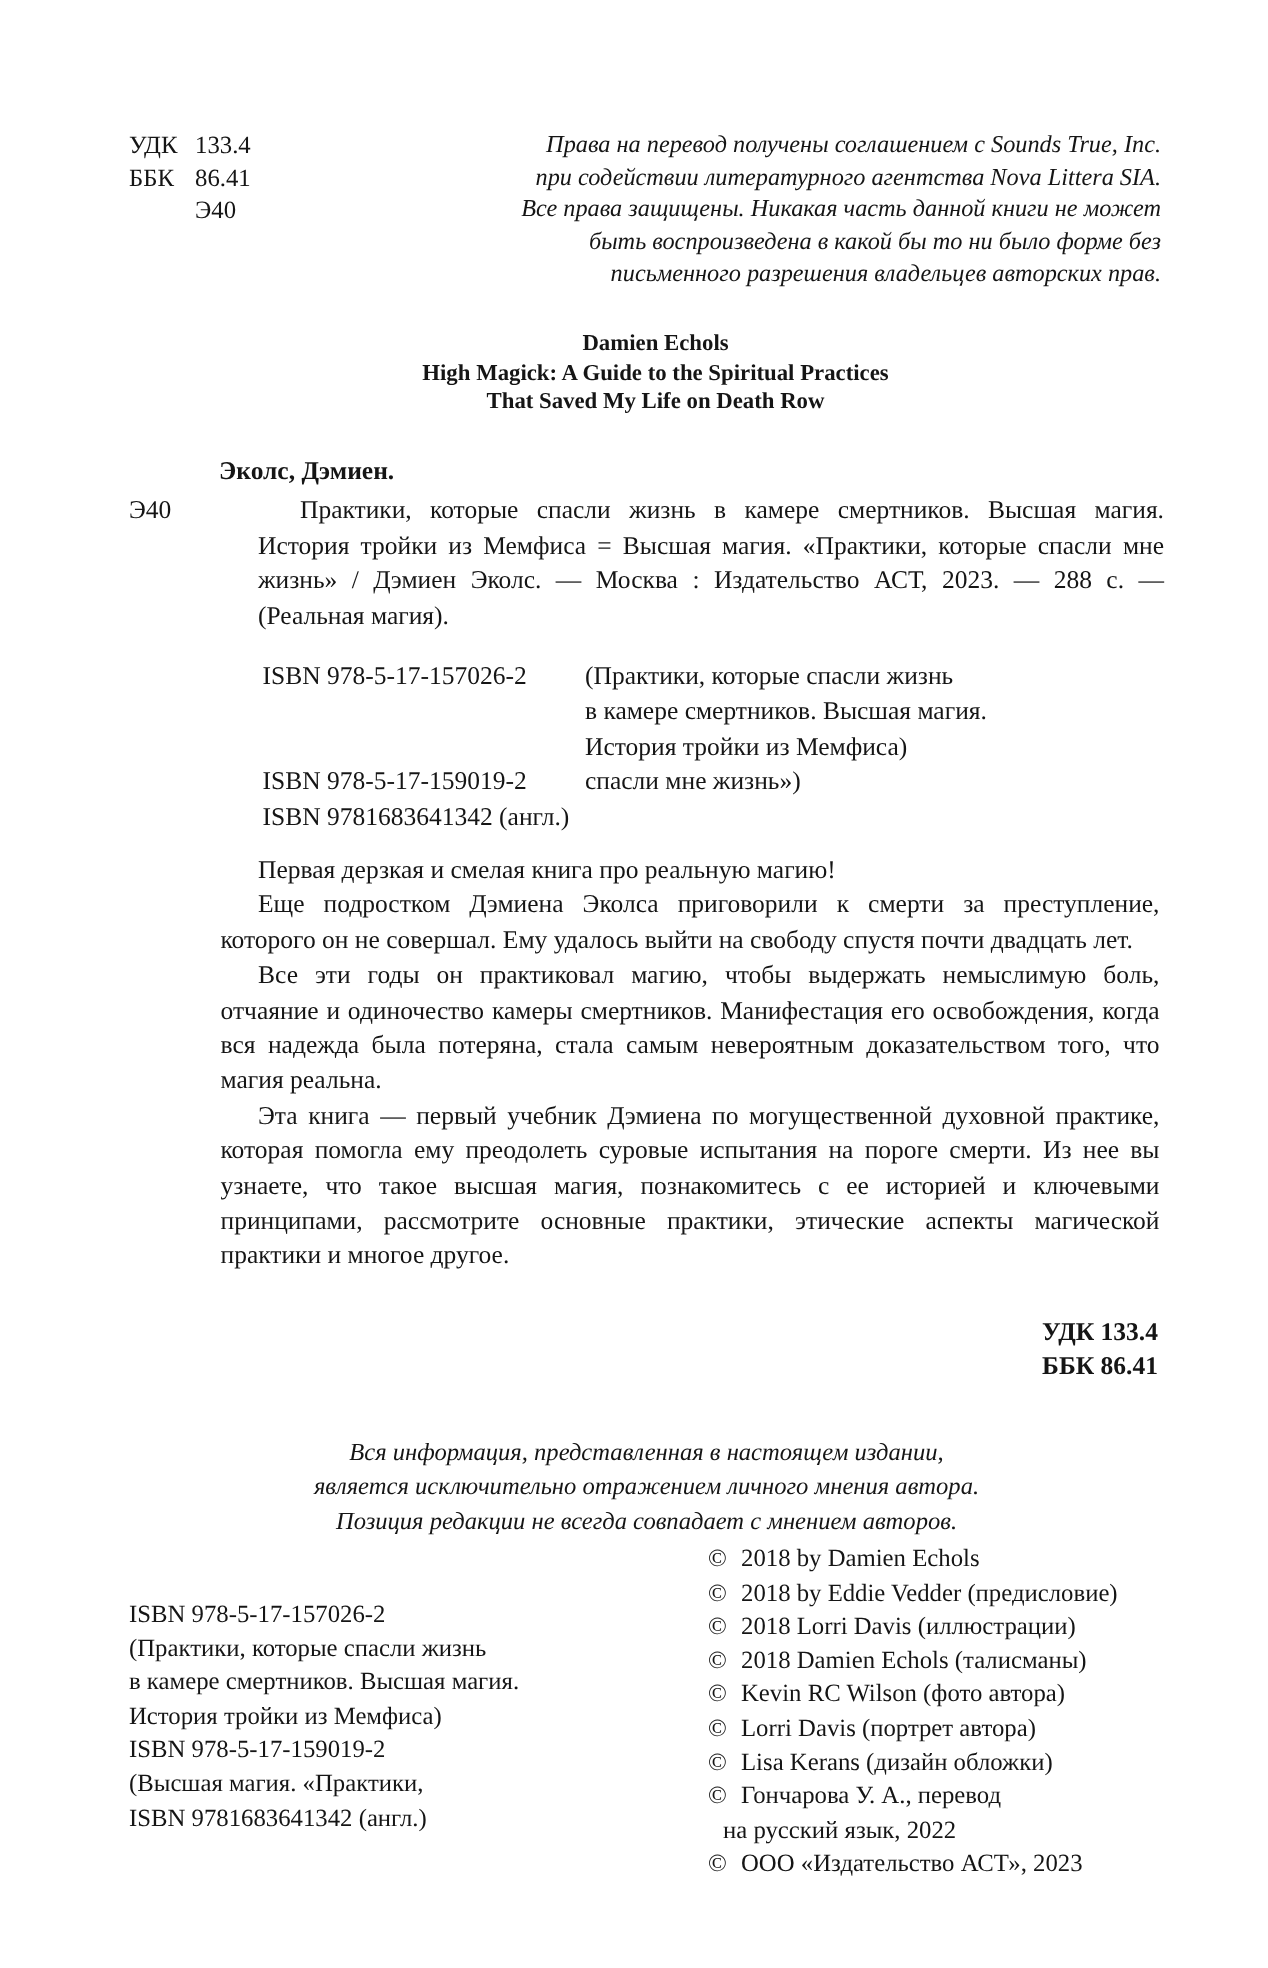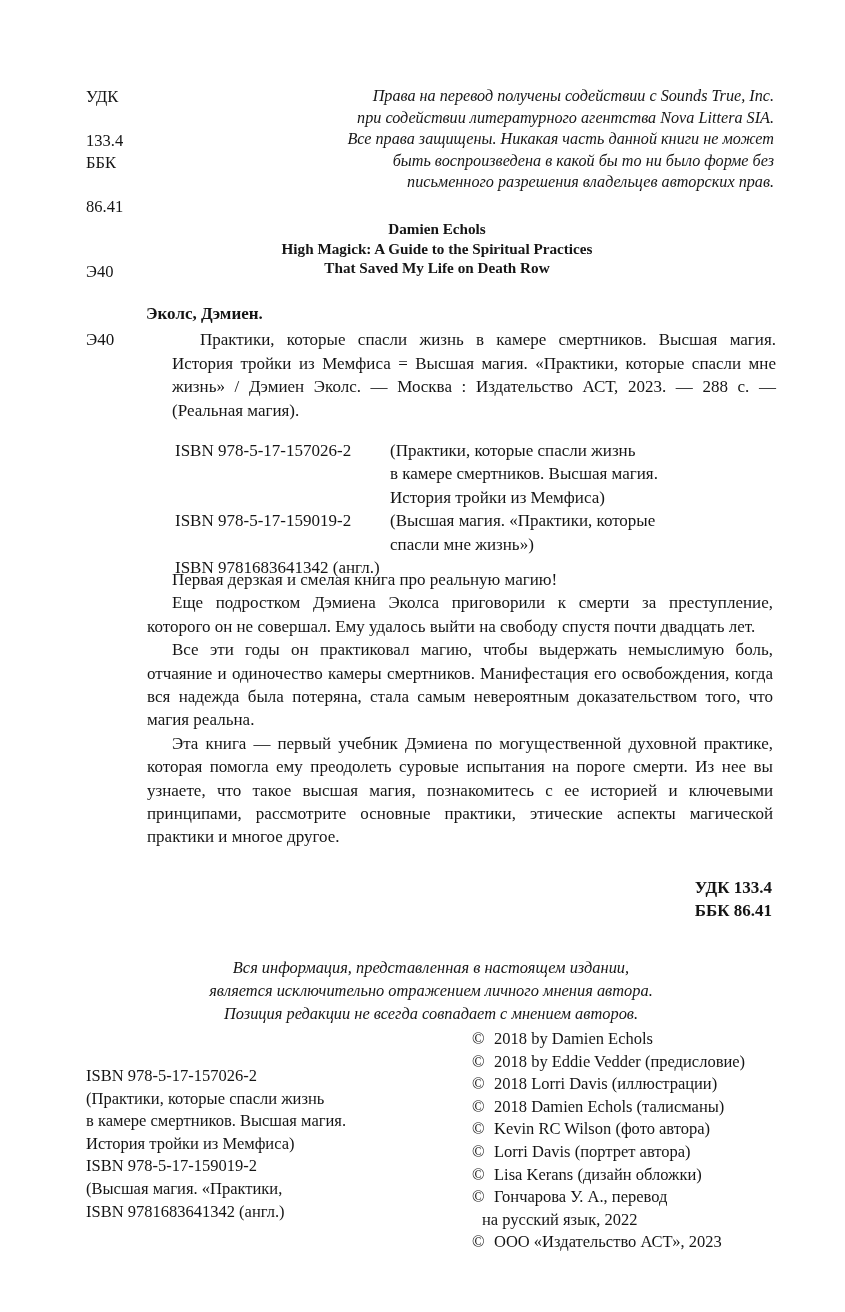--- a/index.html
+++ b/index.html
@@ -31,21 +31,20 @@
     align-items: flex-start;
   }
   .codes {
     width: 110px;
     flex: 0 0 110px;
     font-size: 16.5px;
     line-height: 21.5px;
   }
   .codes .row {
     display: flex;
-    flex-direction: column;
   }
   .codes .lbl {
     width: 44px;
     flex: 0 0 44px;
   }
   .codes .val {
     flex: 1;
   }
   .codes .row.indent .lbl { visibility: hidden; }
 
@@ -211,21 +210,21 @@
       <div class="row">
         <span class="lbl">ББК</span>
         <span class="val">86.41</span>
       </div>
       <div class="row indent">
         <span class="lbl"></span>
         <span class="val">Э40</span>
       </div>
     </div>
     <div class="rights">
-      <div>Права на перевод получены содействии с Sounds True, Inc.</div>
+      <div>Права на перевод получены соглашением с Sounds True, Inc.</div>
       <div>при содействии литературного агентства Nova Littera SIA.</div>
       <div>Все права защищены. Никакая часть данной книги не может</div>
       <div>быть воспроизведена в какой бы то ни было форме без</div>
       <div>письменного разрешения владельцев авторских прав.</div>
     </div>
   </div>
 
   <div class="orig-title">
     <div>Damien Echols</div>
     <div>High Magick: A Guide to the Spiritual Practices</div>
@@ -244,21 +243,20 @@
         <div class="isbn-num">ISBN 978-5-17-157026-2</div>
         <div class="isbn-par">
           <div>(Практики, которые спасли жизнь</div>
           <div>в камере смертников. Высшая магия.</div>
           <div>История тройки из Мемфиса)</div>
         </div>
       </div>
       <div class="isbn-row">
         <div class="isbn-num">ISBN 978-5-17-159019-2</div>
         <div class="isbn-par">
-          <div>(Высшая магия. «Практики, которые</div>
           <div>спасли мне жизнь»)</div>
         </div>
       </div>
       <div class="isbn-row">
         <div class="isbn-num">ISBN 9781683641342 (англ.)</div>
         <div class="isbn-par"></div>
       </div>
     </div>
   </div>
 

